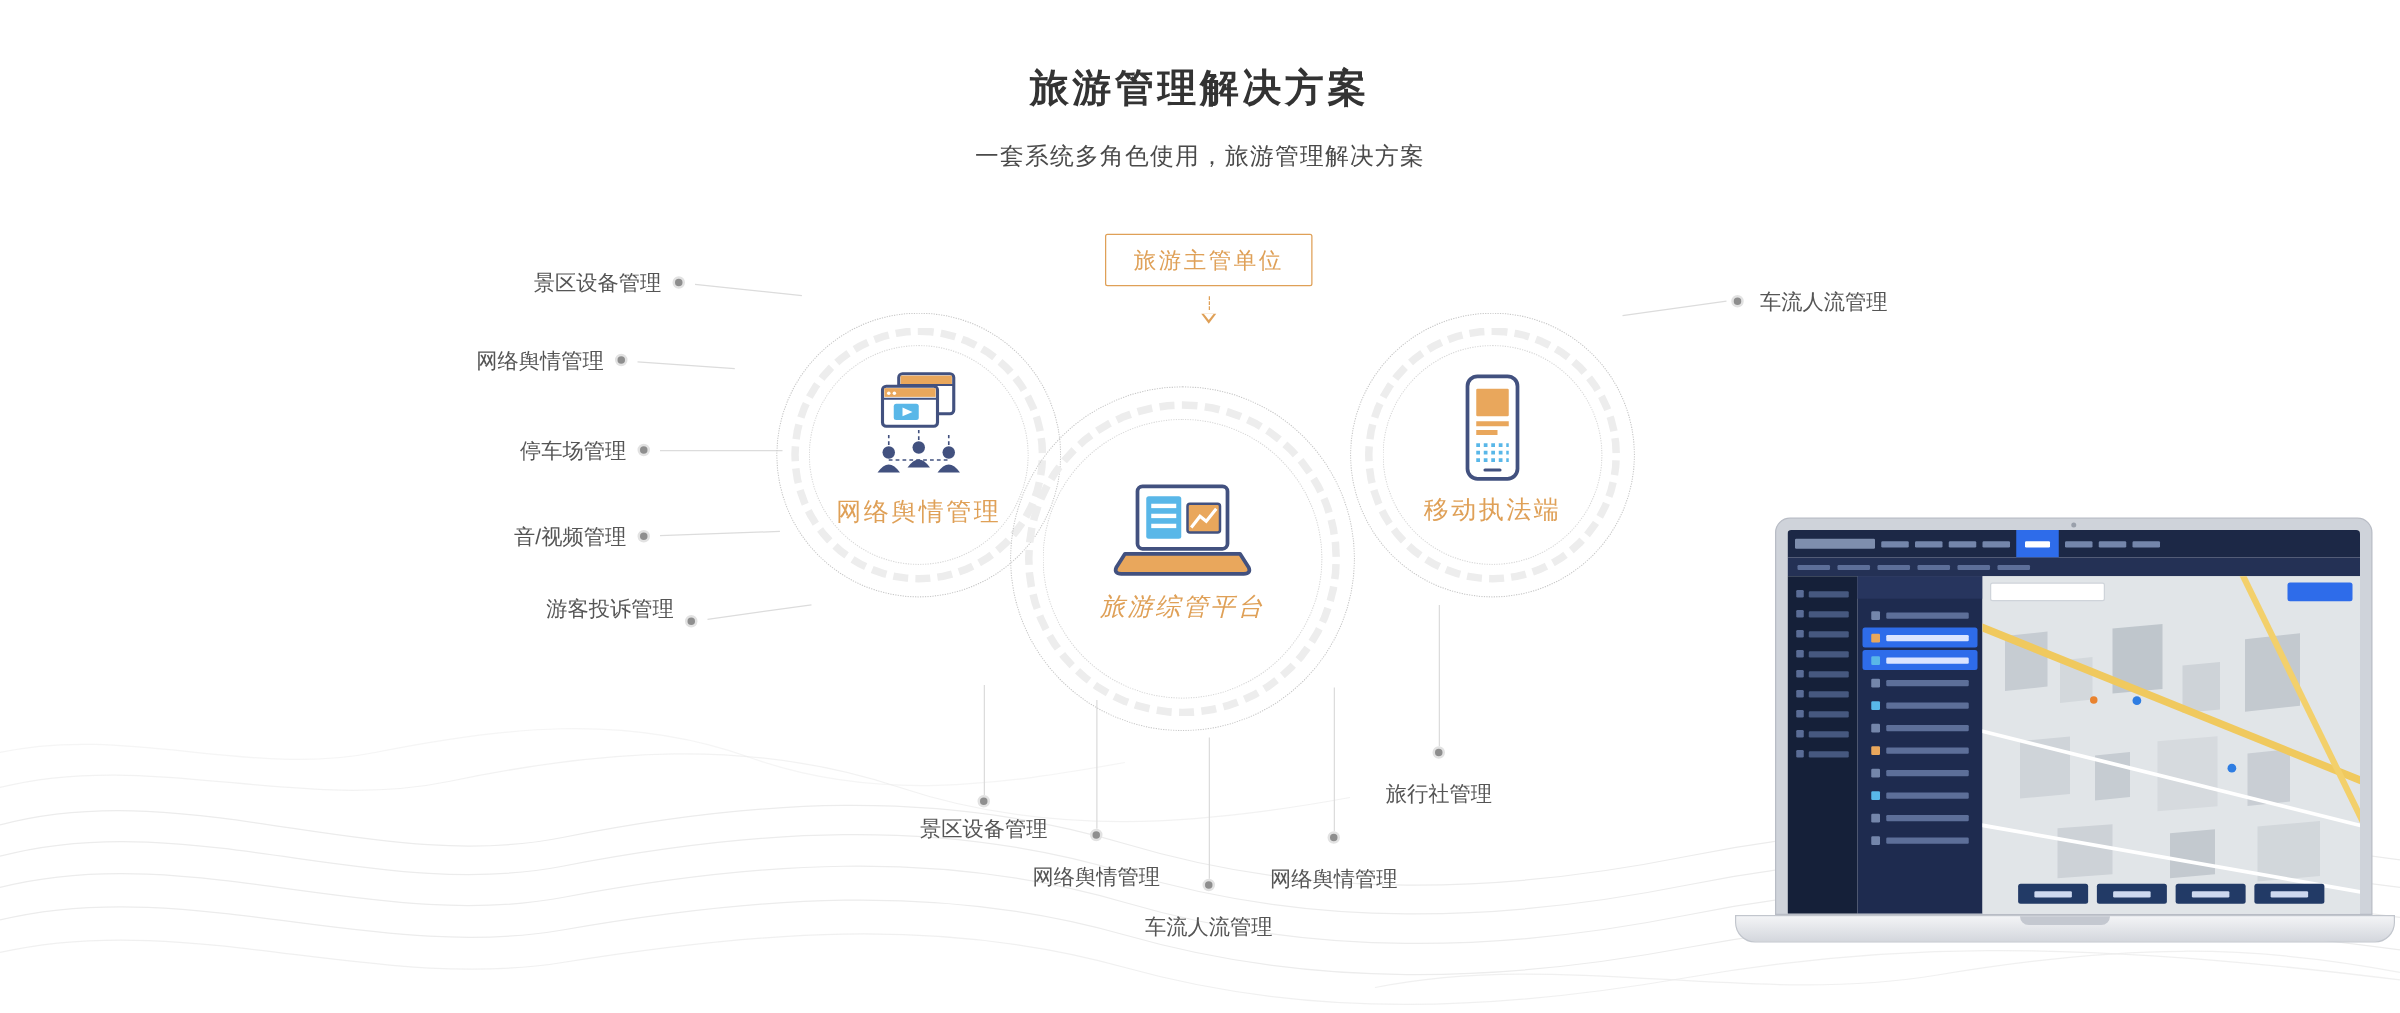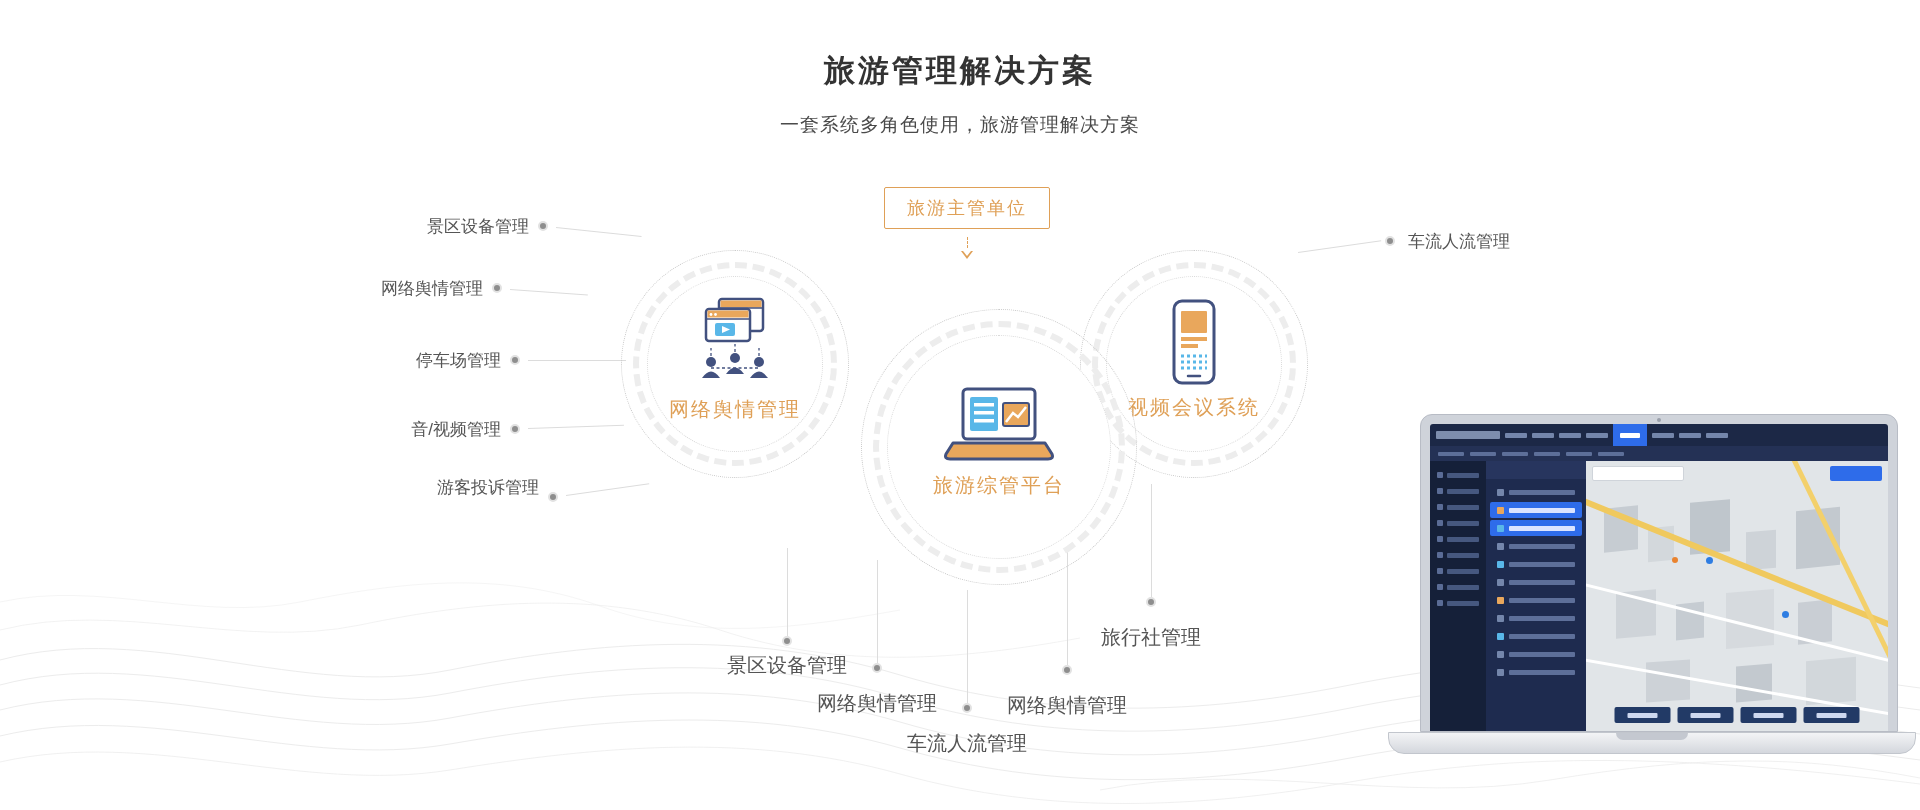--- a/index.html
+++ b/index.html
@@ -34,21 +34,21 @@
   .ring-inner { position:absolute; inset:26px; border:1px dotted #dadada; border-radius:50%; background:#fff; }
   .node-content { position:absolute; inset:26px; display:flex; flex-direction:column;
                   align-items:center; justify-content:center; gap:8px; padding-bottom:10px; }
   .node-label { font-size:20px; color:#DFA057; letter-spacing:2px; white-space:nowrap; }
 
   .dot { position:absolute; width:10px; height:10px; border-radius:50%;
          background:#8e8e8e; border:2px solid #e2e2e2; z-index:2; }
   .hline { position:absolute; height:1px; background:#dcdcdc; transform-origin:left center; z-index:1; }
   .vline { position:absolute; width:1px; background:#dcdcdc; z-index:1; }
   .side-label { position:absolute; font-size:17px; color:#555; white-space:nowrap; z-index:2; }
-  .bottom-label { position:absolute; font-size:20px; color:#555; white-space:nowrap;
+  .bottom-label { position:absolute; font-size:17px; color:#555; white-space:nowrap;
                   transform:translateX(-50%); z-index:2; }
 
   
   .laptop { position:absolute; left:1384px; top:414px; width:536px; height:360px; z-index:5; }
   .laptop-screen { position:absolute; left:36px; top:0; width:478px; height:318px;
                    background:#cfd3da; border:1px solid #b8bcc5; border-radius:12px 12px 0 0;
                    padding:9px 9px 0 9px; }
   .screen-inner { width:100%; height:100%; background:#e8ebee; border-radius:3px 3px 0 0;
                   overflow:hidden; display:flex; flex-direction:column; }
   .laptop-base { position:absolute; left:4px; top:318px; width:528px; height:22px;
@@ -158,25 +158,25 @@
         <rect x="16" y="13" width="26" height="22" rx="1" fill="#E9A75C"></rect>
         <rect x="16" y="39" width="26" height="4" fill="#E9A75C"></rect>
         <rect x="16" y="46" width="17" height="4" fill="#E9A75C"></rect>
         <g stroke="#59B7E8" stroke-width="3" stroke-dasharray="3 3" fill="none">
           <path d="M16 58 h26"></path>
             <path d="M16 64 h26"></path>
             <path d="M16 70 h26"></path>
         </g>
         <path d="M23 78 h12" stroke="#42517F" stroke-width="2.5" stroke-linecap="round"></path>
       </svg>
-      <div class="node-label">视频会议系统</div>
+      <div class="node-label">移动执法端</div>
     </div>
   </div>
 
-  <div class="node center" style="left:861px; top:309px; width:276px; height:276px;">
+  <div class="node center" style="left:808px; top:309px; width:276px; height:276px;font-style:italic;">
     <div class="ring-outer"></div>
     <div class="ring-mid"></div>
     <div class="ring-inner"></div>
     <div class="node-content">
       <svg width="112" height="78" viewBox="0 0 112 78">
         <rect x="20" y="3" width="72" height="50" rx="4" fill="#fff" stroke="#42517F" stroke-width="3"></rect>
         <rect x="27" y="11" width="28" height="34" rx="2" fill="#59B7E8"></rect>
         <rect x="31" y="17" width="20" height="3.5" fill="#fff"></rect>
         <rect x="31" y="25" width="20" height="3.5" fill="#fff"></rect>
         <rect x="31" y="33" width="20" height="3.5" fill="#fff"></rect>

